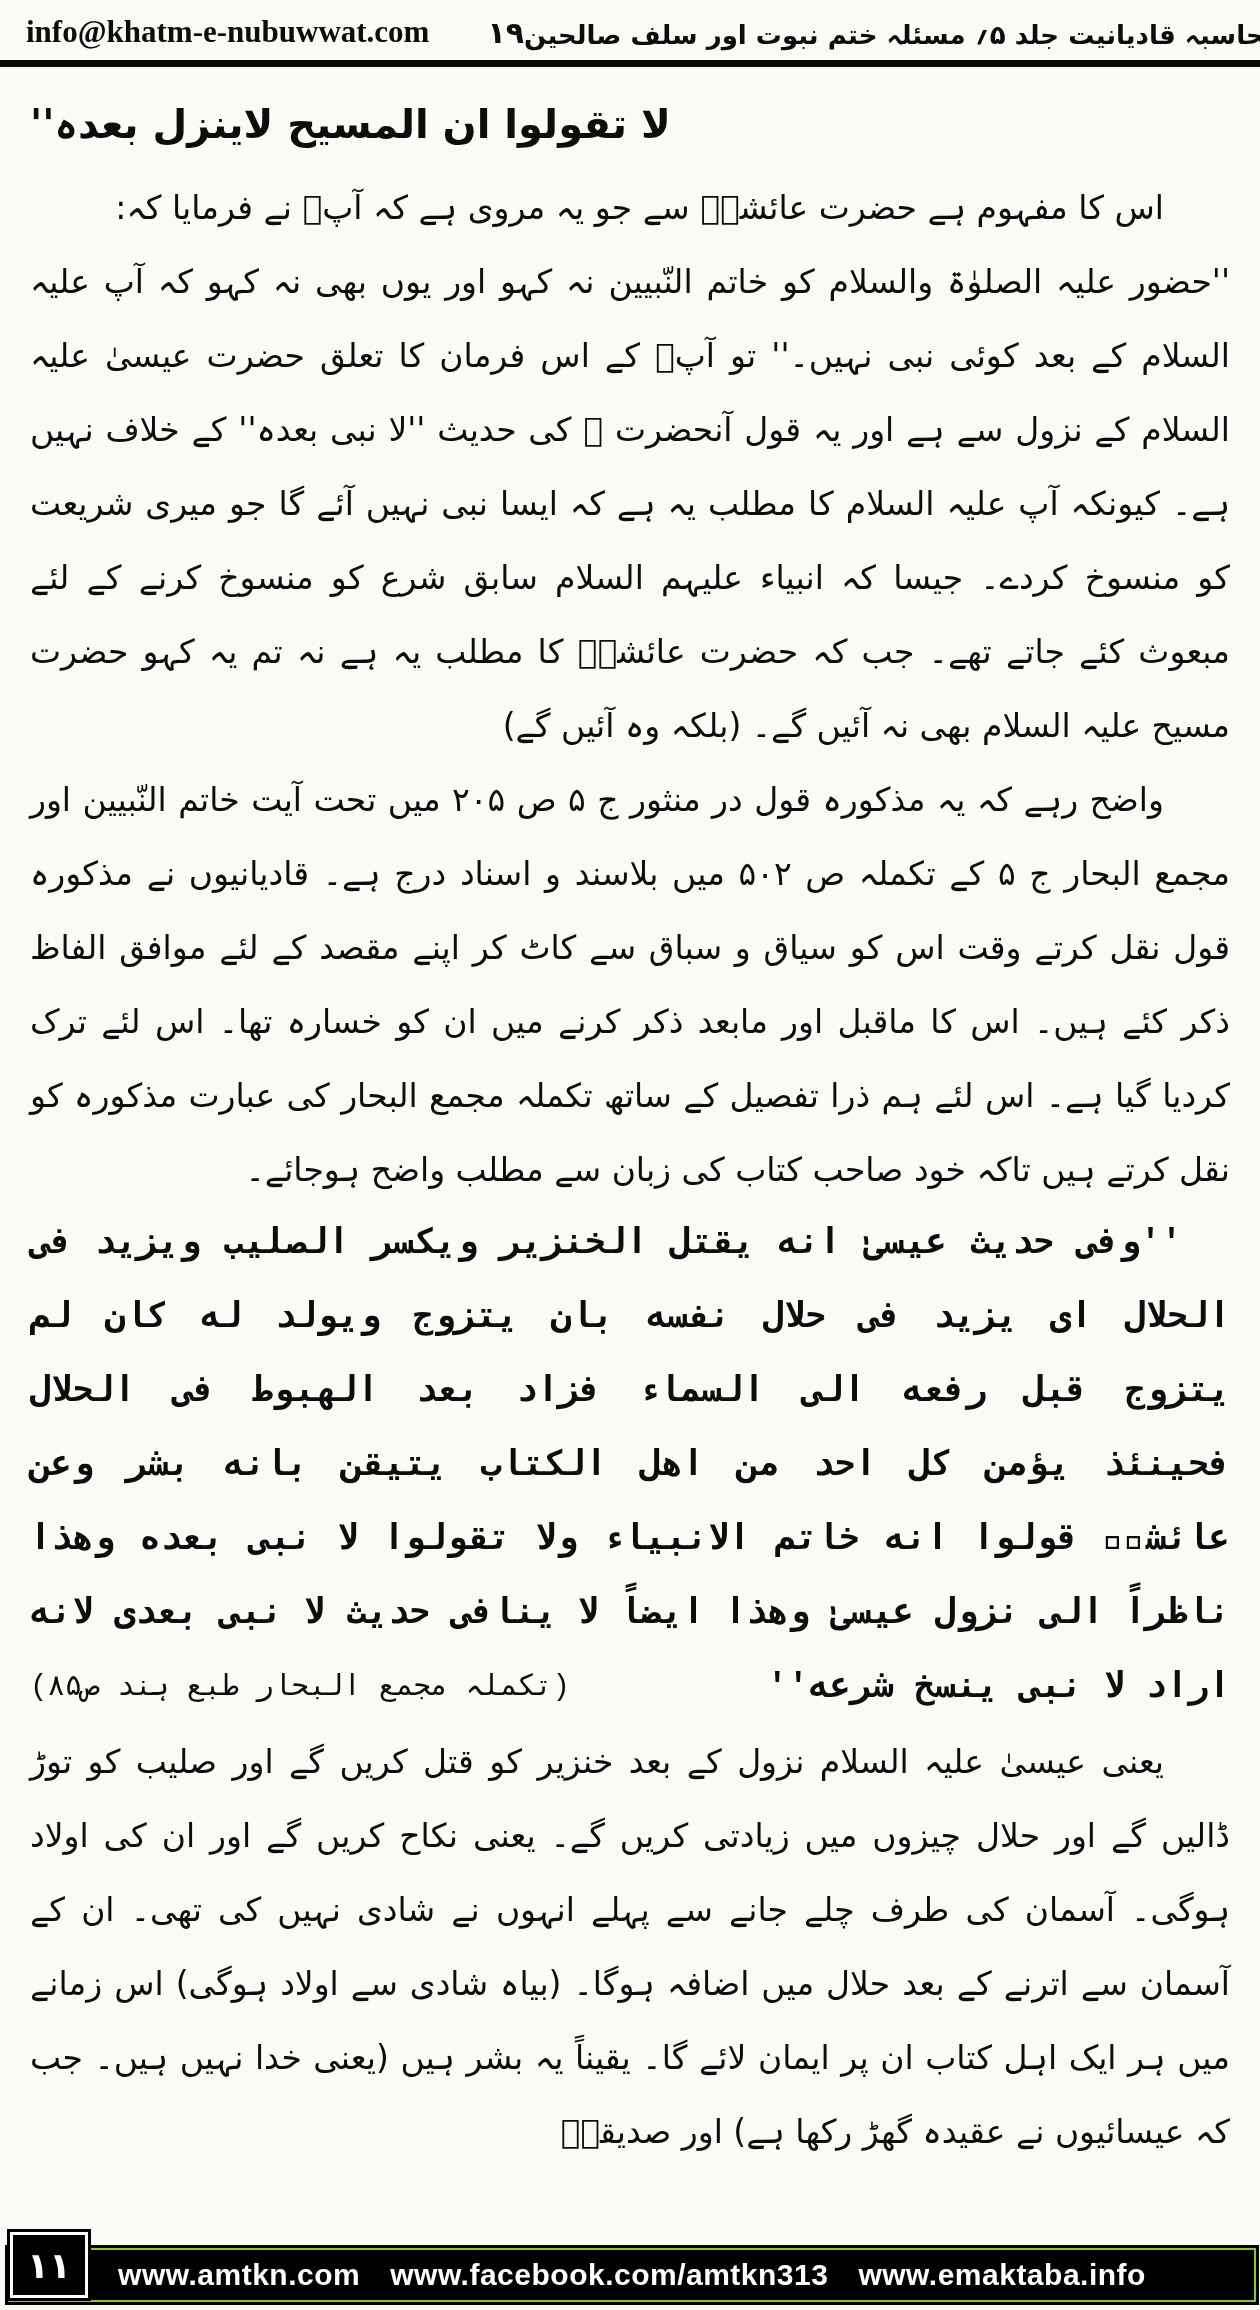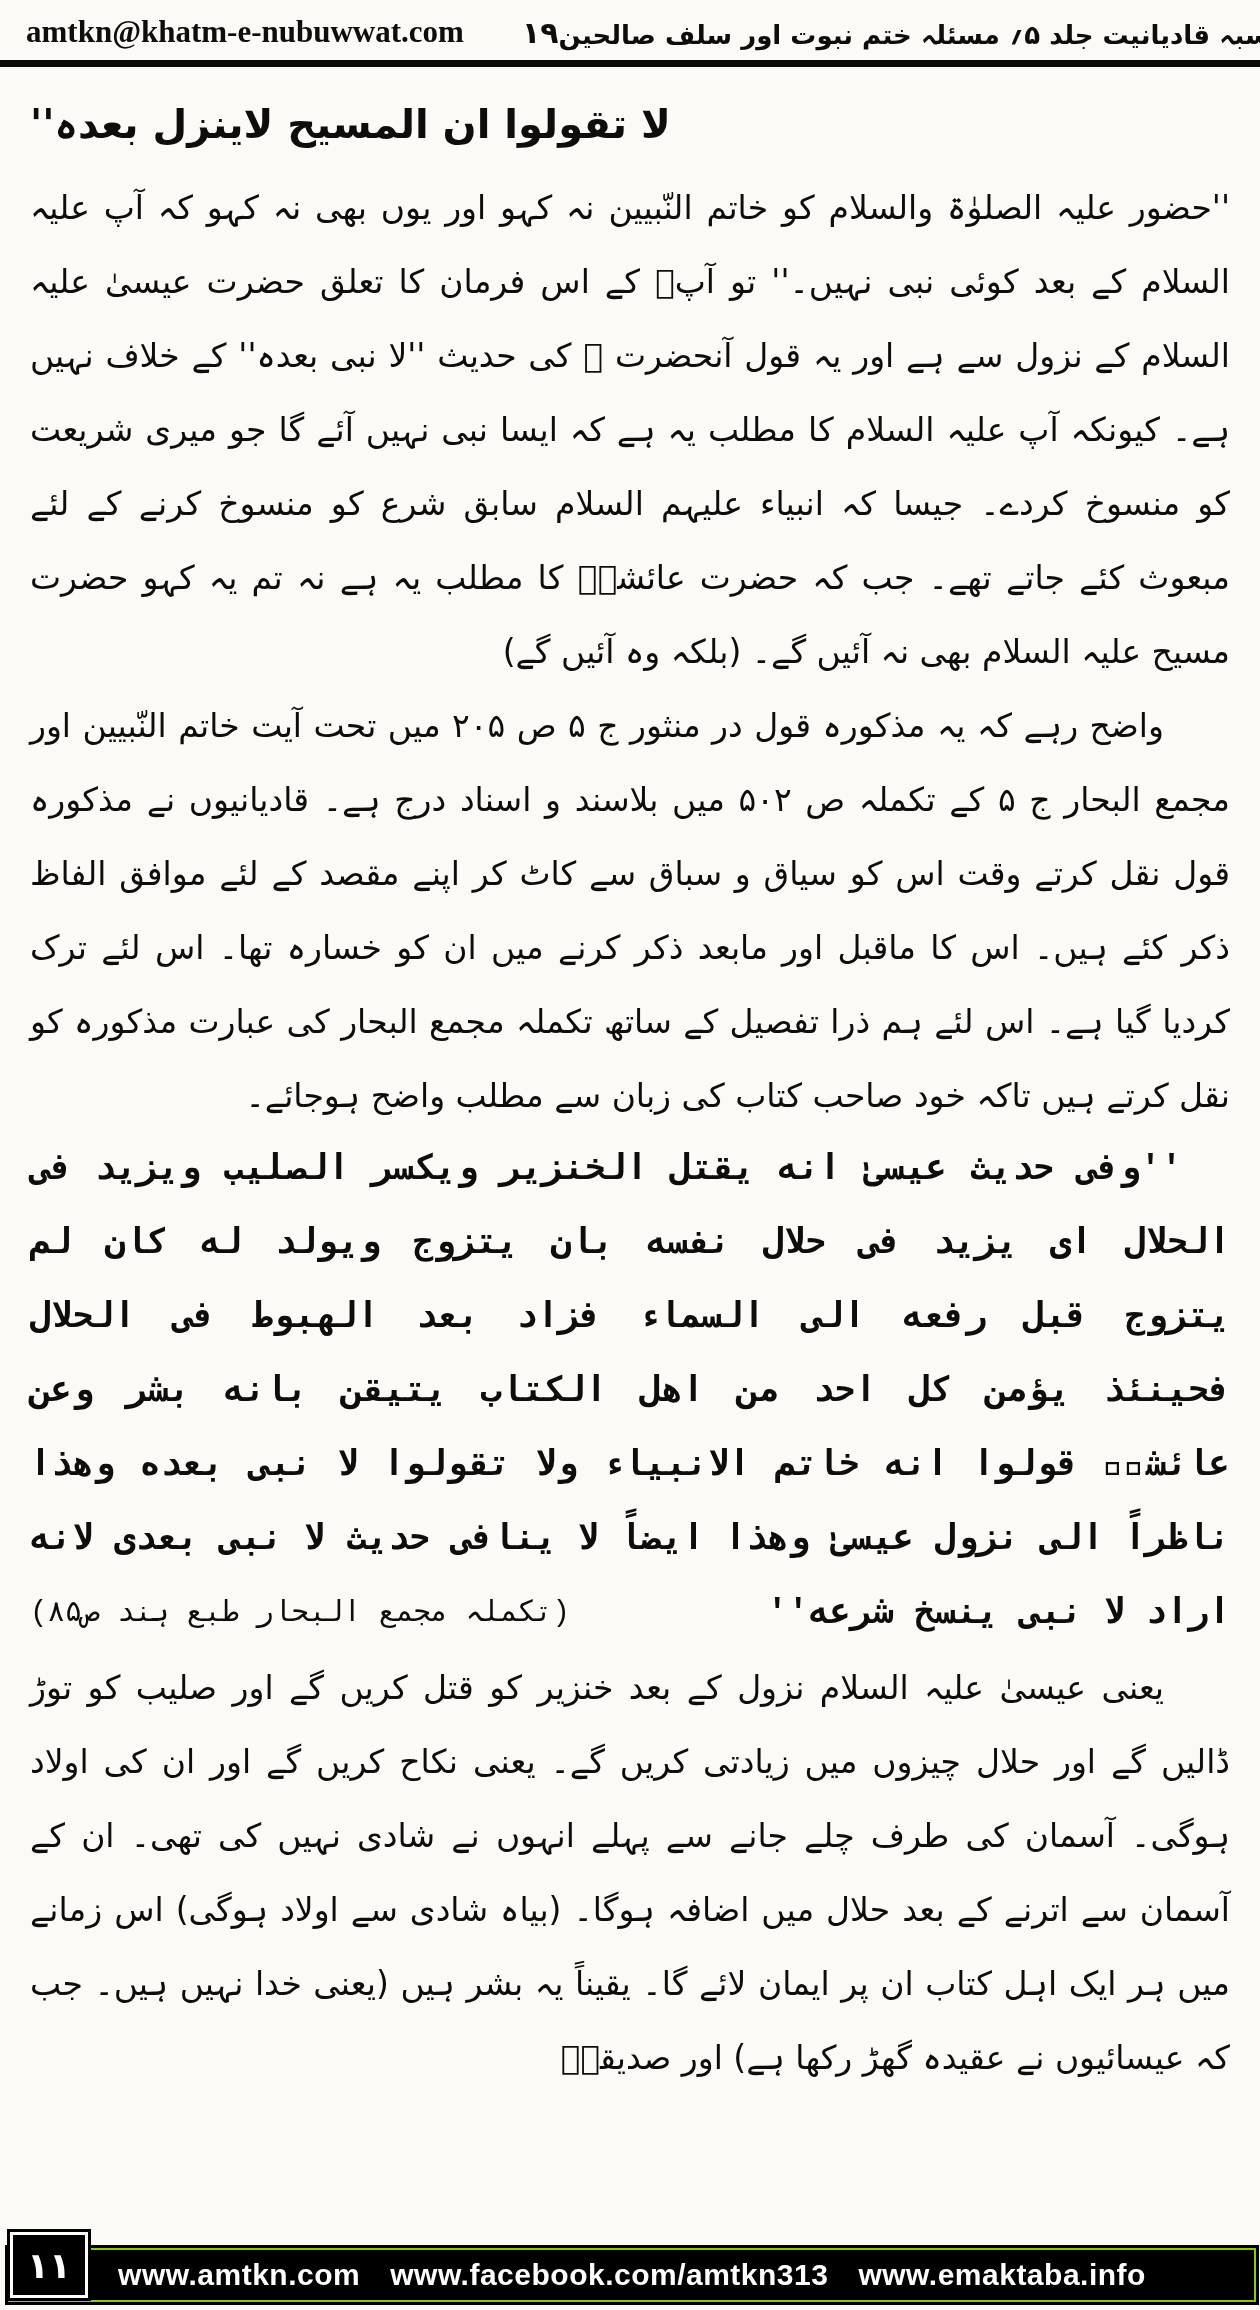--- a/index.html
+++ b/index.html
@@ -113,28 +113,29 @@
     font-weight: bold;
     z-index: 3;
   }
 </style>
 </head>
 <body>
 
 <div class="page">
 
   <div class="header">
-    <span class="header-email">amtkn@khatm-e-nubuwwat.com</span>
+    <span class="header-email">info@khatm-e-nubuwwat.com</span>
     <span class="header-page-number">۱۹</span>
     <span class="header-title">محاسبہ قادیانیت جلد ۵؍ مسئلہ ختم نبوت اور سلف صالحین</span>
   </div>
 
   <div class="content">
     <p class="opening-quote">لا تقولوا ان المسیح لاینزل بعدہ''</p>
 
+    <p class="para indent">اس کا مفہوم ہے حضرت عائشہؓ سے جو یہ مروی ہے کہ آپؓ نے فرمایا کہ:</p>
 
     <p class="para"><span>''حضور علیہ الصلوٰۃ والسلام کو خاتم النّبیین نہ کہو اور یوں بھی نہ کہو کہ آپ علیہ السلام کے بعد کوئی نبی نہیں۔'' تو آپؓ کے اس فرمان کا تعلق حضرت عیسیٰ علیہ السلام کے نزول سے ہے اور یہ قول آنحضرت ﷺ کی حدیث </span><span class="bold-inline">''لا نبی بعدہ''</span><span> کے خلاف نہیں ہے۔ کیونکہ آپ علیہ السلام کا مطلب یہ ہے کہ ایسا نبی نہیں آئے گا جو میری شریعت کو منسوخ کردے۔ جیسا کہ انبیاء علیہم السلام سابق شرع کو منسوخ کرنے کے لئے مبعوث کئے جاتے تھے۔ جب کہ حضرت عائشہؓ کا مطلب یہ ہے نہ تم یہ کہو حضرت مسیح علیہ السلام بھی نہ آئیں گے۔ (بلکہ وہ آئیں گے)</span></p>
 
     <p class="para indent">واضح رہے کہ یہ مذکورہ قول در منثور ج ۵ ص ۲۰۵ میں تحت آیت خاتم النّبیین اور مجمع البحار ج ۵ کے تکملہ ص ۵۰۲ میں بلاسند و اسناد درج ہے۔ قادیانیوں نے مذکورہ قول نقل کرتے وقت اس کو سیاق و سباق سے کاٹ کر اپنے مقصد کے لئے موافق الفاظ ذکر کئے ہیں۔ اس کا ماقبل اور مابعد ذکر کرنے میں ان کو خسارہ تھا۔ اس لئے ترک کردیا گیا ہے۔ اس لئے ہم ذرا تفصیل کے ساتھ تکملہ مجمع البحار کی عبارت مذکورہ کو نقل کرتے ہیں تاکہ خود صاحب کتاب کی زبان سے مطلب واضح ہوجائے۔</p>
 
     <p class="para arabic"><span>''وفی حدیث عیسیٰ انه یقتل الخنزیر ویکسر الصلیب ویزید فی الحلال ای یزید فی حلال نفسه بان یتزوج ویولد له کان لم یتزوج قبل رفعه الی السماء فزاد بعد الهبوط فی الحلال فحینئذ یؤمن کل احد من اهل الکتاب یتیقن بانه بشر وعن عائشهؓ قولوا انه خاتم الانبیاء ولا تقولوا لا نبی بعده وهذا ناظراً الی نزول عیسیٰ وهذا ایضاً لا ینافی حدیث لا نبی بعدی لانه اراد لا نبی ینسخ شرعه''</span> <span class="quote-ref">(تکملہ مجمع البحار طبع ہند ص۸۵)</span></p>
 
     <p class="para indent">یعنی عیسیٰ علیہ السلام نزول کے بعد خنزیر کو قتل کریں گے اور صلیب کو توڑ ڈالیں گے اور حلال چیزوں میں زیادتی کریں گے۔ یعنی نکاح کریں گے اور ان کی اولاد ہوگی۔ آسمان کی طرف چلے جانے سے پہلے انہوں نے شادی نہیں کی تھی۔ ان کے آسمان سے اترنے کے بعد حلال میں اضافہ ہوگا۔ (بیاہ شادی سے اولاد ہوگی) اس زمانے میں ہر ایک اہل کتاب ان پر ایمان لائے گا۔ یقیناً یہ بشر ہیں (یعنی خدا نہیں ہیں۔ جب کہ عیسائیوں نے عقیدہ گھڑ رکھا ہے) اور صدیقہؓ</p>
   </div>
 

